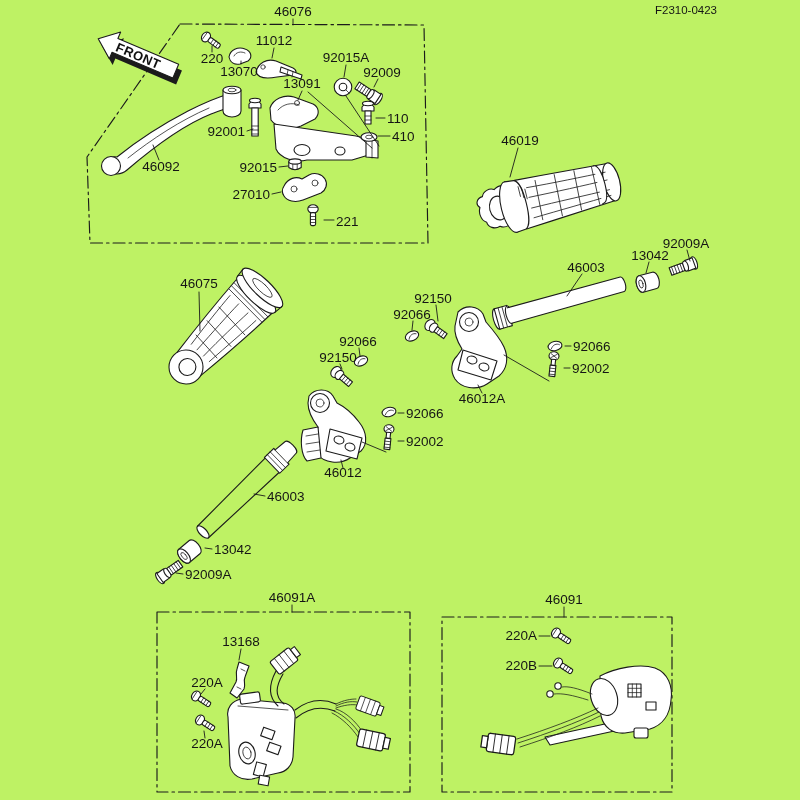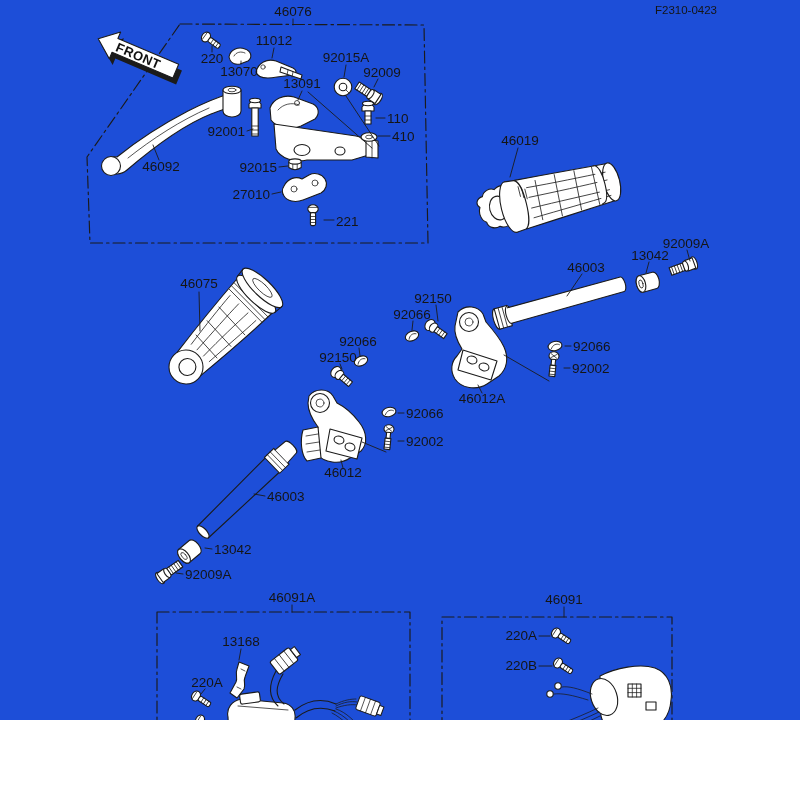--- a/index.html
+++ b/index.html
@@ -1,16 +1,16 @@
 <!DOCTYPE html>
 <html><head>
 <meta charset="utf-8">
 <style>
   html,body{margin:0;padding:0;background:#fff;}
-  .stage{position:relative;width:800px;height:720px;background:#1d4ed8;overflow:hidden;
+  .stage{position:relative;width:800px;height:800px;background:#bef264;overflow:hidden;
          font-family:"Liberation Sans",sans-serif;}
   svg{position:absolute;left:0;top:0;}
   svg path,svg rect,svg ellipse,svg circle,svg line,svg polygon,svg polyline{
     fill:none;stroke:#1b1b1b;stroke-width:1.1;stroke-linecap:round;stroke-linejoin:round;}
   svg .solid{fill:#ffffff;}
   svg .ink{fill:#1b1b1b;stroke:none;}
   svg .thin{stroke-width:0.75;}
   svg .leader{stroke-width:0.9;}
   svg .dashbox{stroke-dasharray:12 4 2.5 4;stroke-width:1.15;fill:none;}
   svg text{font-family:"Liberation Sans",sans-serif;font-size:13.5px;fill:#151515;stroke:none;}

